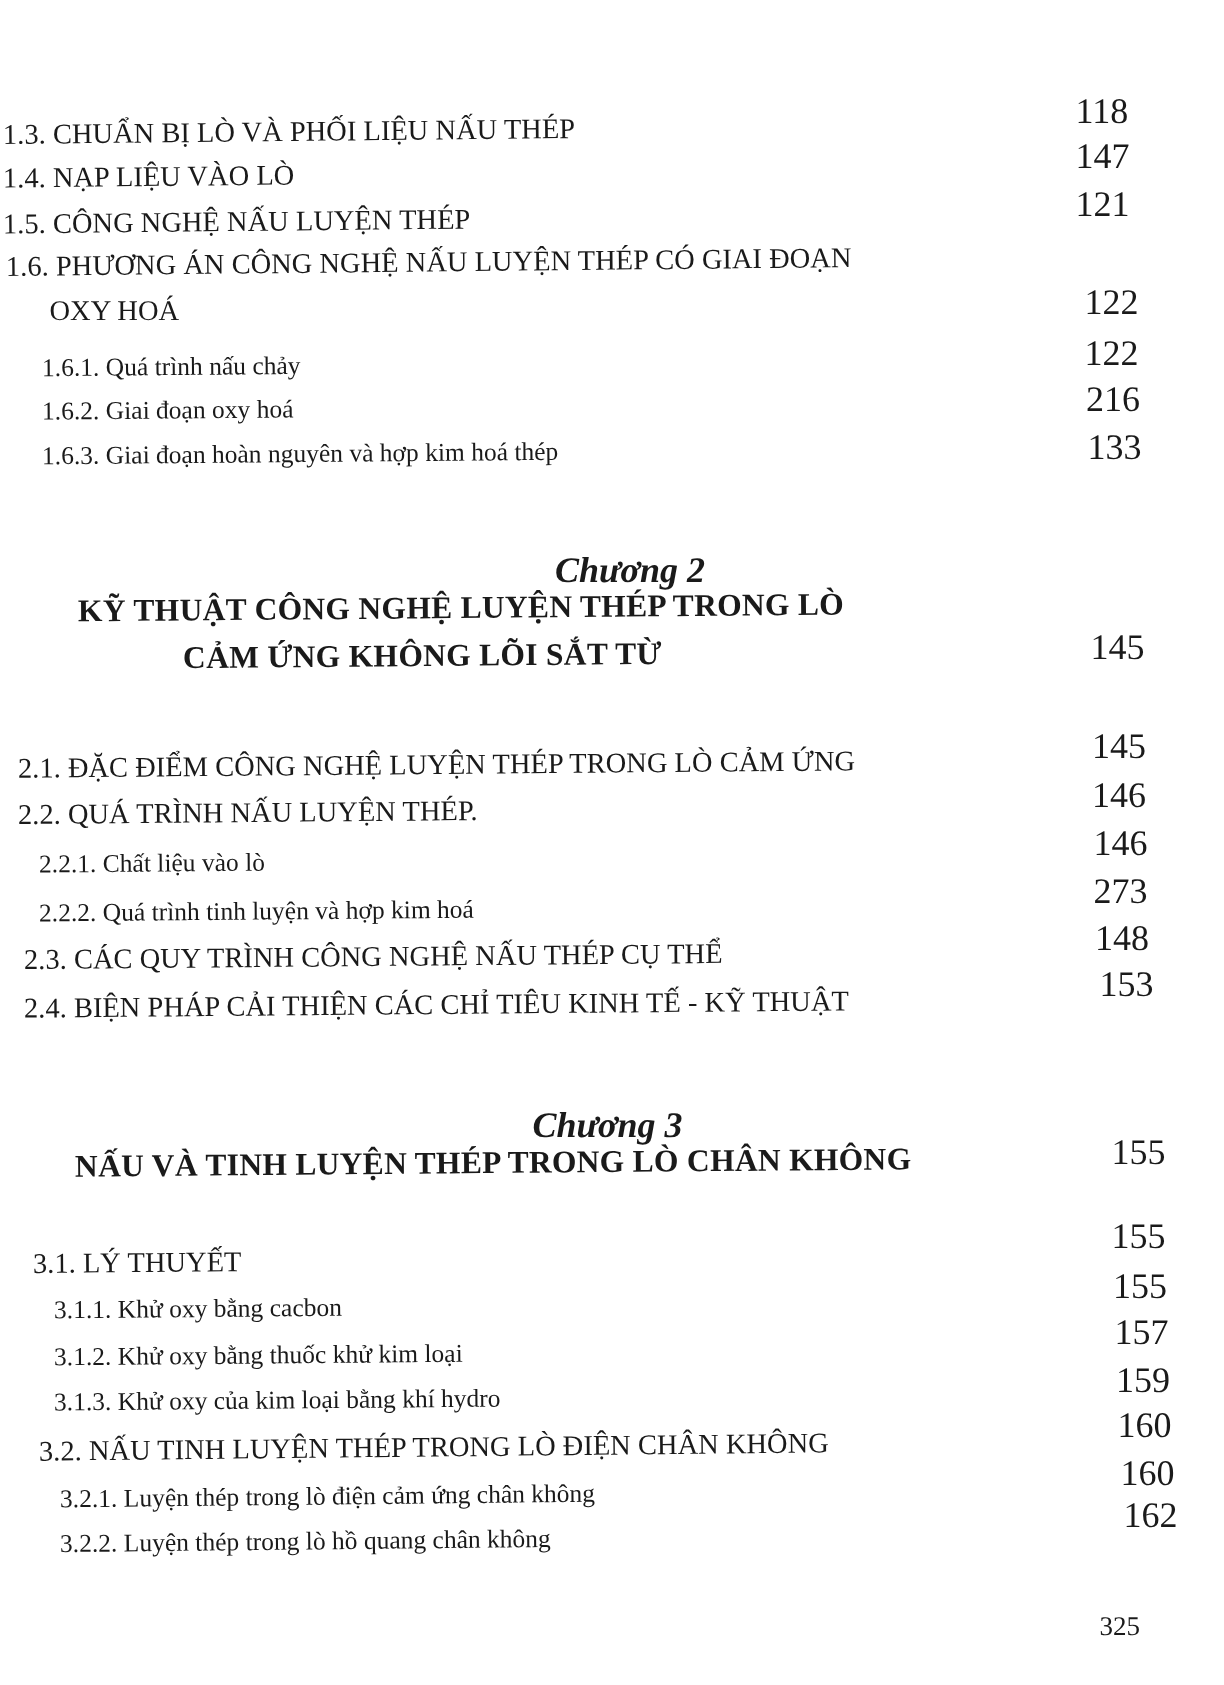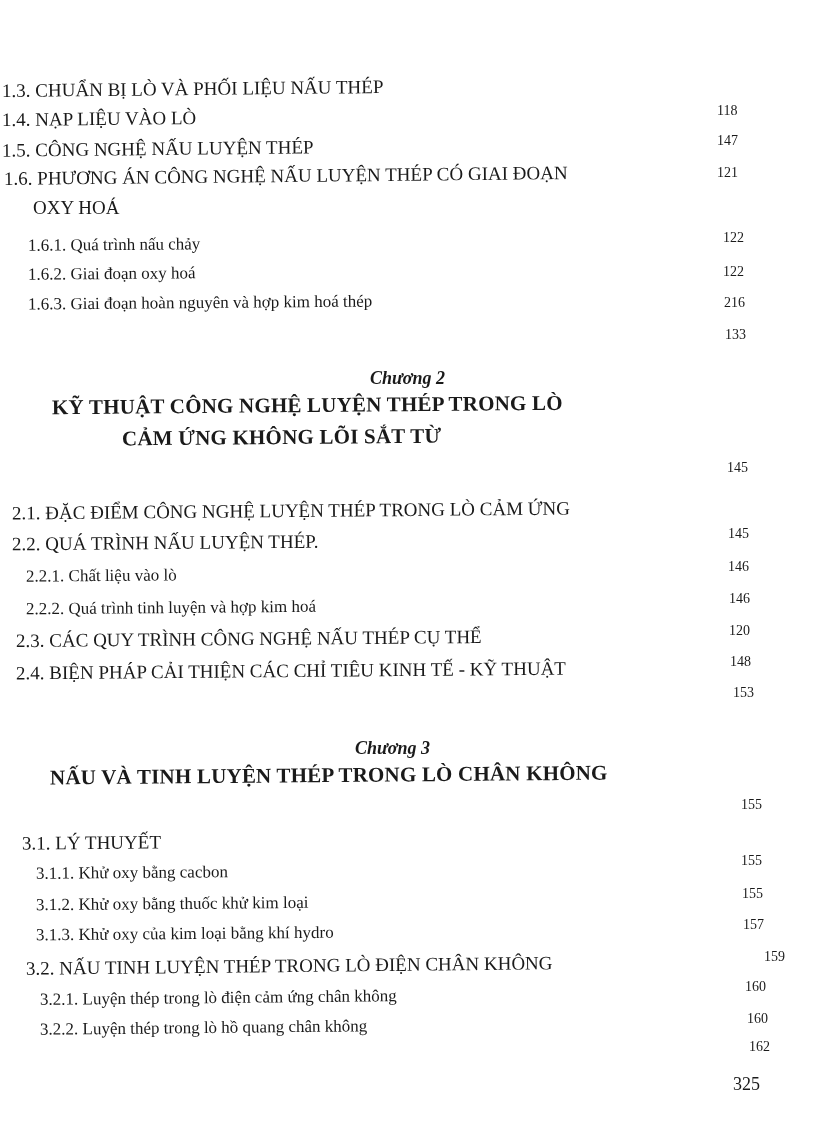--- a/index.html
+++ b/index.html
@@ -2,22 +2,22 @@
 <html><head>
 <meta charset="utf-8">
 <style>
   html, body { margin: 0; padding: 0; }
   body {
     width: 816px; height: 1123px; background: #ffffff; position: relative; overflow: hidden;
     font-family: "Liberation Serif", "DejaVu Serif", serif; color: #1a1a1a;
   }
   .line { position: absolute; white-space: nowrap; font-size: 19px; line-height: 22px; }
   .sub { font-size: 17px; }
-  .pg { position: absolute; font-size: 14px; line-height: 22px; white-space: nowrap; margin-top: 36px; }
-  .chap-label { position: absolute; font-style: italic; font-weight: bold; font-size: 18px; white-space: nowrap; }
+  .pg { position: absolute; font-size: 24px; line-height: 22px; white-space: nowrap; }
+  .chap-label { position: absolute; font-style: italic; font-weight: bold; font-size: 24px; white-space: nowrap; }
   .chap-title { position: absolute; font-weight: bold; font-size: 21px; white-space: nowrap; letter-spacing: 0.2px; }
   .folio { position: absolute; font-size: 18px; }
 </style>
 </head>
 <body>
 
 <div>
   <div class="line" style="left:2px;top:78px;transform:rotate(-0.6deg)">1.3. CHUẨN BỊ LÒ VÀ PHỐI LIỆU NẤU THÉP</div>
   <div class="pg" style="left:717px;top:64px">118</div>
 
@@ -50,21 +50,21 @@
   <div class="line" style="left:12px;top:500px;transform:rotate(-0.5deg)">2.1. ĐẶC ĐIỂM CÔNG NGHỆ LUYỆN THÉP TRONG LÒ CẢM ỨNG</div>
   <div class="pg" style="left:728px;top:487px">145</div>
 
   <div class="line" style="left:12px;top:532px;transform:rotate(-0.5deg)">2.2. QUÁ TRÌNH NẤU LUYỆN THÉP.</div>
   <div class="pg" style="left:728px;top:520px">146</div>
 
   <div class="line sub" style="left:26px;top:565px;transform:rotate(-0.5deg)">2.2.1. Chất liệu vào lò</div>
   <div class="pg" style="left:729px;top:552px">146</div>
 
   <div class="line sub" style="left:26px;top:597px;transform:rotate(-0.5deg)">2.2.2. Quá trình tinh luyện và hợp kim hoá</div>
-  <div class="pg" style="left:729px;top:584px">120</div>
+  <div class="pg" style="left:729px;top:584px">273</div>
 
   <div class="line" style="left:16px;top:628px;transform:rotate(-0.5deg)">2.3. CÁC QUY TRÌNH CÔNG NGHỆ NẤU THÉP CỤ THỂ</div>
   <div class="pg" style="left:730px;top:615px">148</div>
 
   <div class="line" style="left:16px;top:660px;transform:rotate(-0.5deg)">2.4. BIỆN PHÁP CẢI THIỆN CÁC CHỈ TIÊU KINH TẾ - KỸ THUẬT</div>
   <div class="pg" style="left:733px;top:646px">153</div>
 </div>
 
 <div>
   <div class="chap-label" style="left:355px;top:738px">Chương 3</div>
@@ -74,21 +74,21 @@
   <div class="line" style="left:22px;top:832px;transform:rotate(-0.5deg)">3.1. LÝ THUYẾT</div>
   <div class="pg" style="left:741px;top:814px">155</div>
 
   <div class="line sub" style="left:36px;top:862px;transform:rotate(-0.5deg)">3.1.1. Khử oxy bằng cacbon</div>
   <div class="pg" style="left:742px;top:847px">155</div>
 
   <div class="line sub" style="left:36px;top:893px;transform:rotate(-0.5deg)">3.1.2. Khử oxy bằng thuốc khử kim loại</div>
   <div class="pg" style="left:743px;top:878px">157</div>
 
   <div class="line sub" style="left:36px;top:923px;transform:rotate(-0.5deg)">3.1.3. Khử oxy của kim loại bằng khí hydro</div>
-  <div class="pg" style="left:764px;top:910px">159</div>
+  <div class="pg" style="left:744px;top:910px">159</div>
 
   <div class="line" style="left:26px;top:955px;transform:rotate(-0.6deg)">3.2. NẤU TINH LUYỆN THÉP TRONG LÒ ĐIỆN CHÂN KHÔNG</div>
   <div class="pg" style="left:745px;top:940px">160</div>
 
   <div class="line sub" style="left:40px;top:987px;transform:rotate(-0.6deg)">3.2.1. Luyện thép trong lò điện cảm ứng chân không</div>
   <div class="pg" style="left:747px;top:972px">160</div>
 
   <div class="line sub" style="left:40px;top:1017px;transform:rotate(-0.6deg)">3.2.2. Luyện thép trong lò hồ quang chân không</div>
   <div class="pg" style="left:749px;top:1000px">162</div>
 </div>

